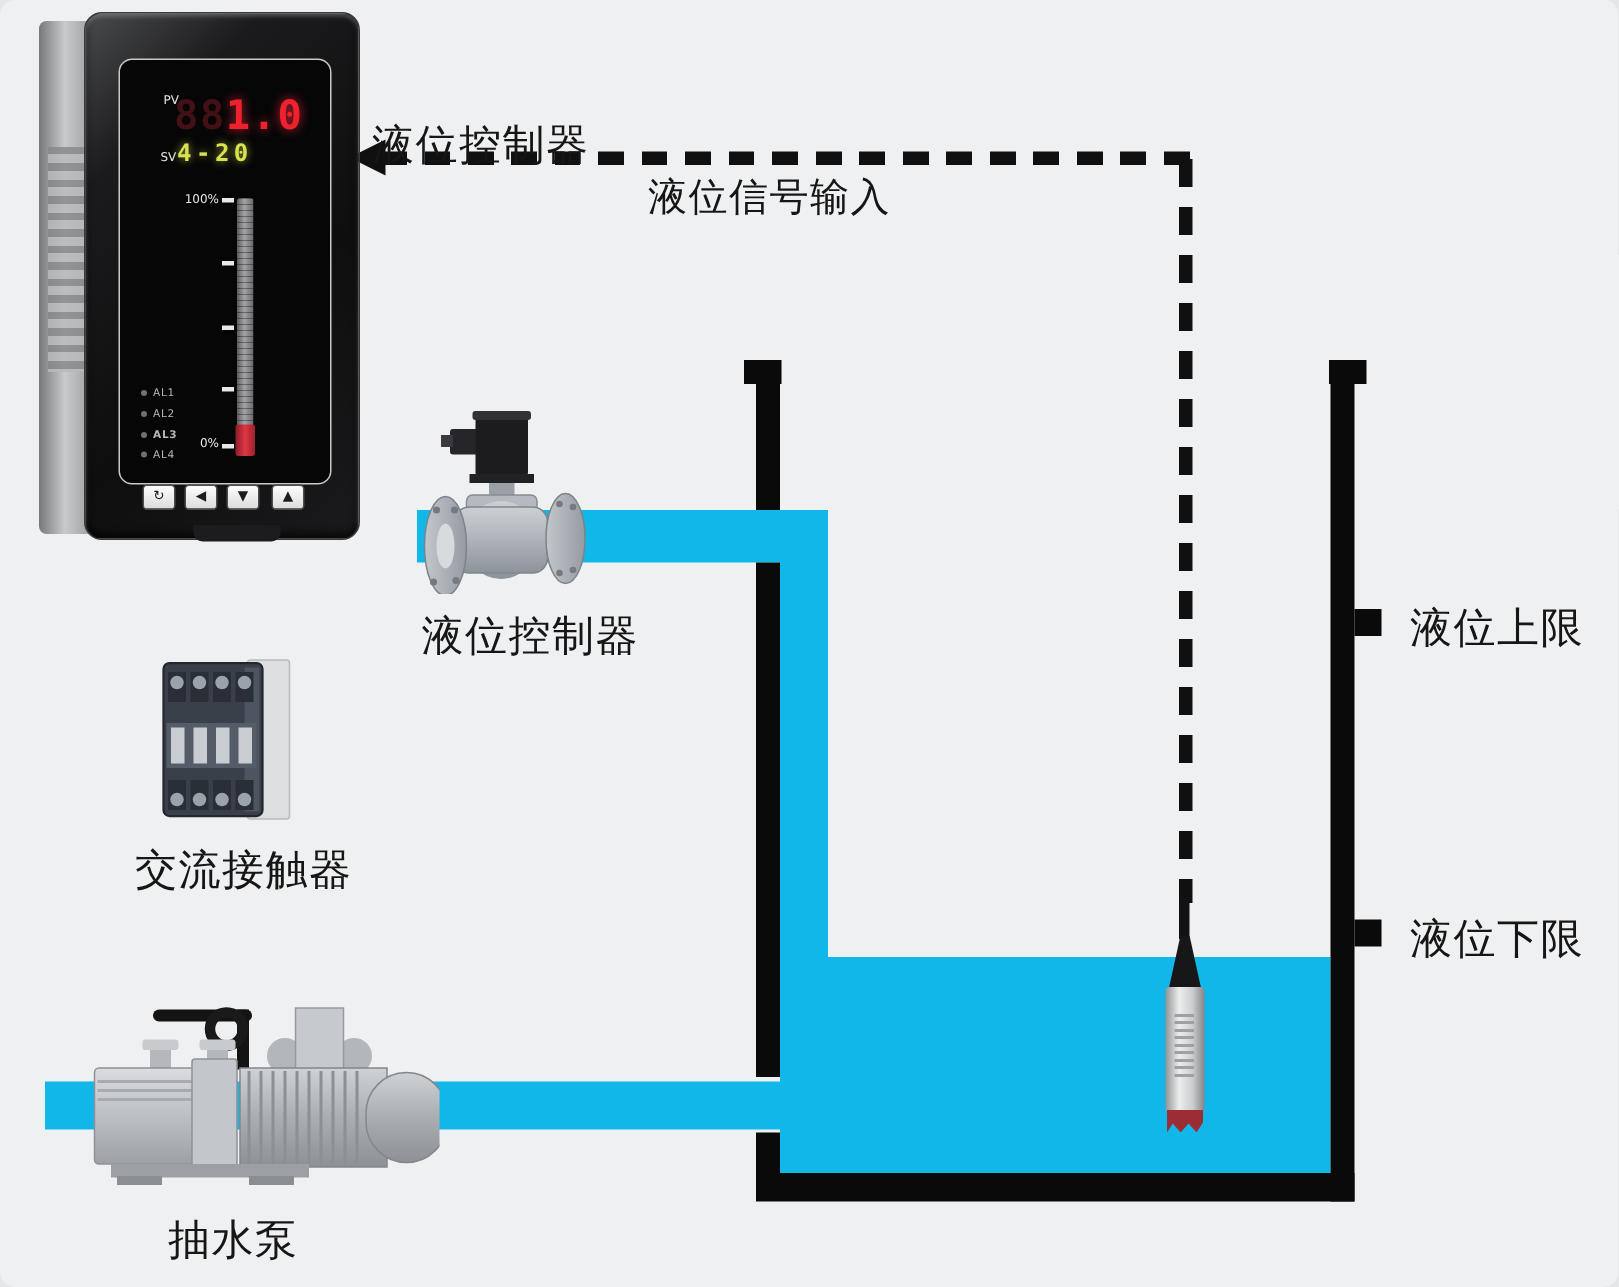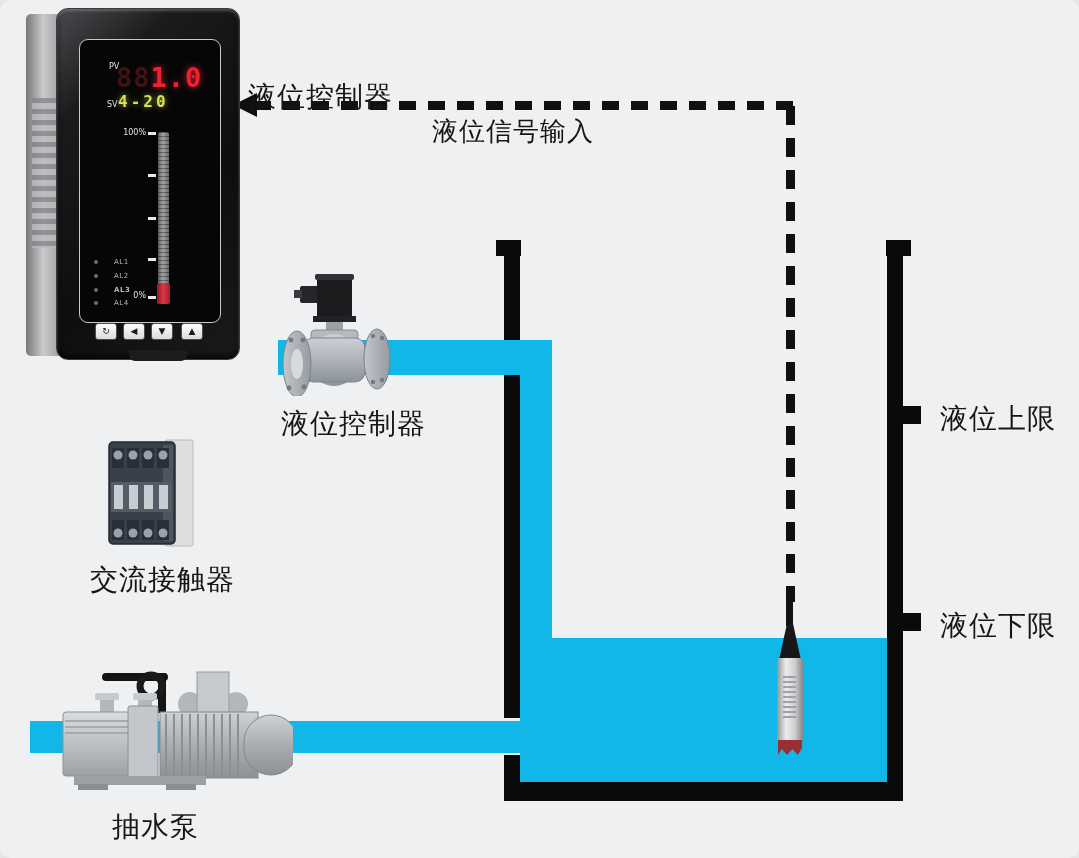--- a/index.html
+++ b/index.html
@@ -39,21 +39,21 @@
   .sv-val{position:absolute;left:38px;top:52px;font-size:16px;color:#d8e14e;letter-spacing:3px;
     text-shadow:0 0 6px rgba(215,225,80,.7);}
   .bar-track{position:absolute;left:78px;top:92px;width:11px;height:172px;border-radius:2px;
     background:linear-gradient(90deg,#5d5d60,#a3a3a6 45%,#6a6a6d),
       repeating-linear-gradient(180deg,rgba(0,0,0,.35) 0 1px,transparent 1px 4px);
     background-blend-mode:multiply;}
   .bar-red{position:absolute;left:-1px;bottom:0;width:13px;height:21px;border-radius:2px;
     background:linear-gradient(90deg,#8e1c28,#e03545 50%,#9c202c);}
   .tick{position:absolute;left:68px;width:8px;height:3px;background:#e8e8e8;}
   .pct{position:absolute;left:38px;width:28px;text-align:right;}
-  .al-row{position:absolute;left:14px;display:flex;align-items:center;gap:16px;}
+  .al-row{position:absolute;left:14px;display:flex;align-items:center;gap:4px;}
   .al-dot{width:4px;height:4px;border-radius:50%;background:#6f6f72;}
   .al-txt{font-family:"DejaVu Sans",sans-serif;font-size:7px;color:#b7b7ba;letter-spacing:.5px;}
   .ctl-btn{position:absolute;top:314px;width:20px;height:15px;border-radius:3px;
     background:linear-gradient(180deg,#fdfdfd,#dcdcde);border:1px solid #4c4c4e;
     display:flex;align-items:center;justify-content:center;
     font-family:"DejaVu Sans",sans-serif;font-size:9px;color:#1c1c1c;line-height:1;}
   .ctl-tab{position:absolute;left:72px;top:341px;width:58px;height:11px;background:#1c1c1e;border-radius:0 0 6px 6px;}
 
   
   .sensor-cable{left:786px;top:598px;width:7px;height:28px;background:#121214;}

